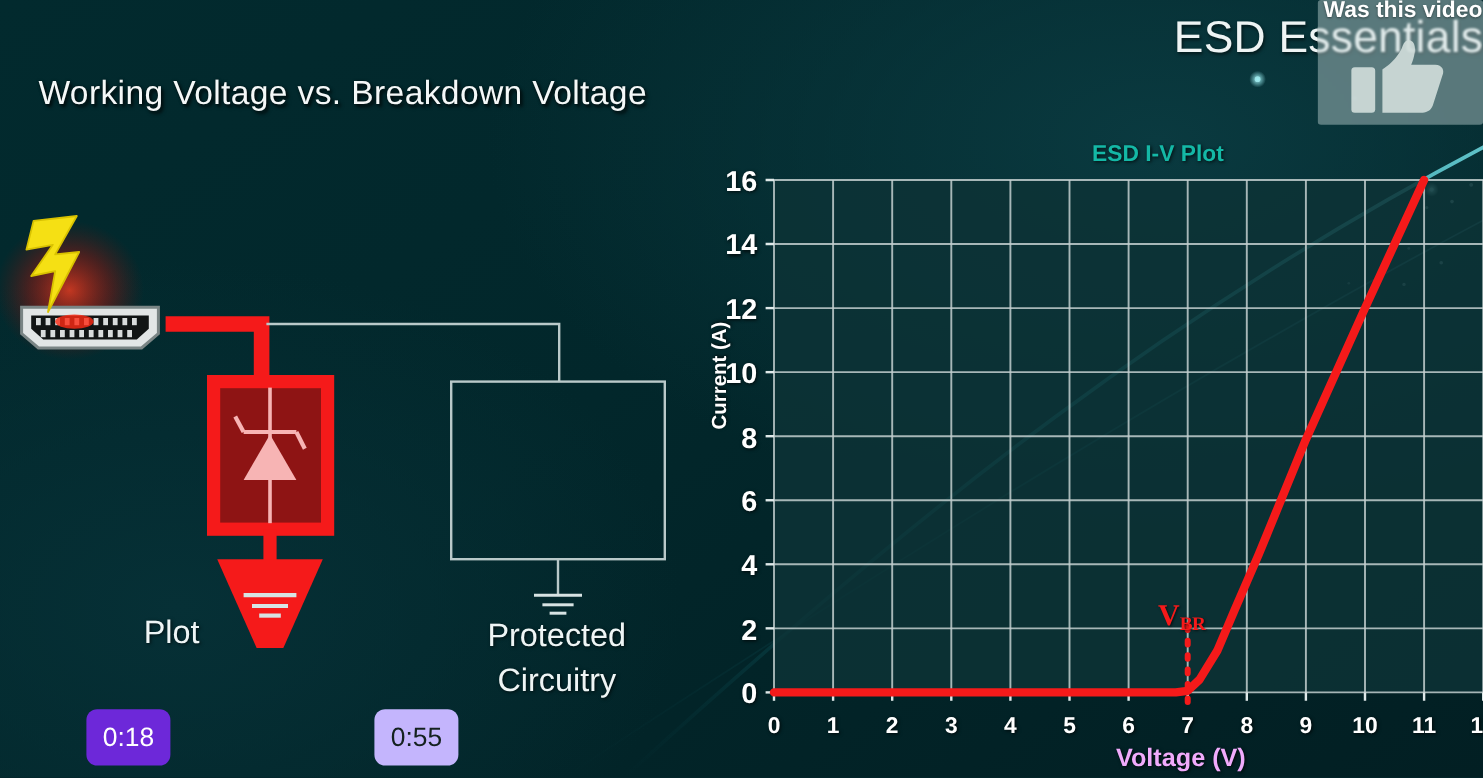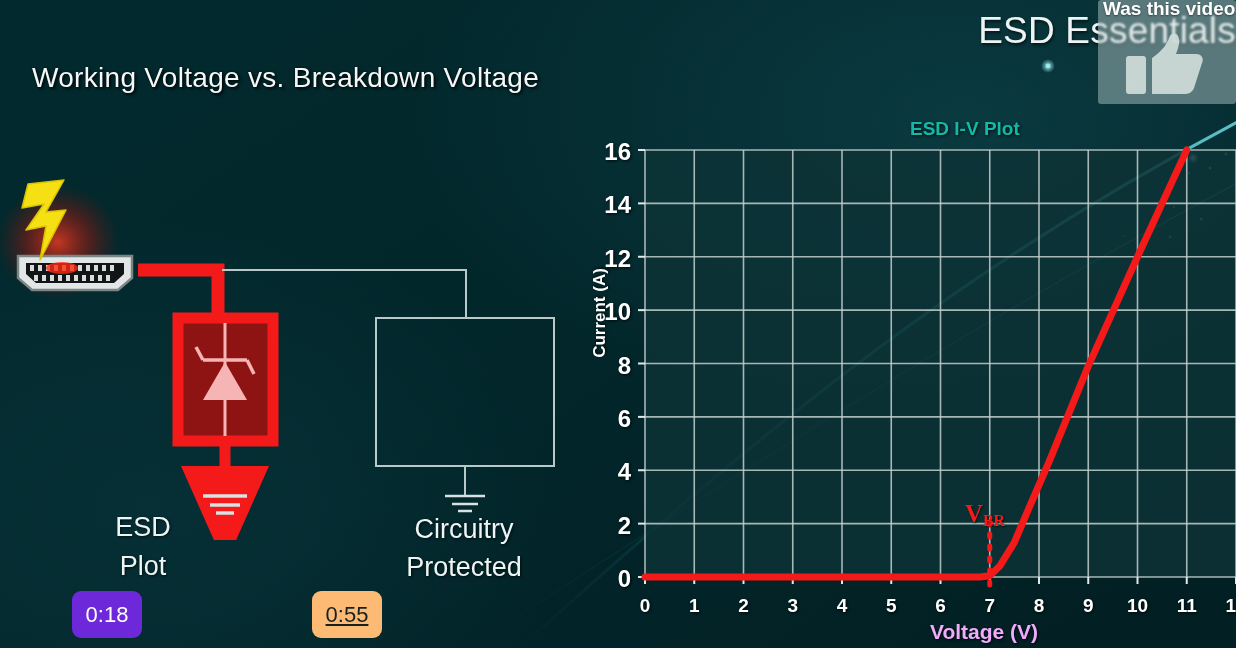--- a/index.html
+++ b/index.html
@@ -115,21 +115,21 @@
     border-radius:9px;
     display:flex; align-items:center; justify-content:center;
     font-size:22px;
   }
   #badge-current{
     left:72px; top:591px; width:70px; height:47px;
     background:#6d28d9; color:#ffffff;
   }
   #badge-total{
     left:312px; top:591px; width:70px; height:47px;
-    background:#fdba74; color:#14211f;text-decoration:underline;
+    background:#c4b5fd; color:#14211f;
   }
 </style>
 </head>
 <body>
 
 <div id="bg-layer"></div>
 <svg id="bg-swoosh" viewBox="0 0 1236 648" preserveAspectRatio="none">
   <defs>
     <linearGradient id="swooshGrad" x1="0" y1="1" x2="1" y2="0">
       <stop offset="0%" stop-color="#0e5f68" stop-opacity="0"></stop>
@@ -241,26 +241,25 @@
           <rect x="106" y="115" width="4" height="6"></rect>
       </g>
       <ellipse cx="62" cy="108" rx="16" ry="6" fill="#ff2a14" opacity=".8"></ellipse>
     </g>
 
     <g>
       <path d="M28,24 L64,20 L46,52 L66,50 L40,100 L46,66 L26,70 L44,44 L22,48 Z" fill="#f5e014" stroke="#d9c200" stroke-width="1.5" stroke-linejoin="round"></path>
     </g>
   </svg>
   <div id="esd-label">
-    <div>ESD</div>
     <div>Plot</div>
   </div>
   <div id="protected-label">
+    <div>Protected</div>
     <div>Circuitry</div>
-    <div>Protected</div>
   </div>
 </div>
 
 <div id="chart">
   <div id="chart-title">ESD I-V Plot</div>
   <svg id="plot" width="656" height="540" viewBox="0 0 656 540">
       <rect x="65" y="42" width="591" height="427" fill="#0d3236" opacity="0.85"></rect>
       <line x1="65" y1="42" x2="65" y2="469" stroke="#c3cfcf" stroke-width="1.6" opacity=".85"></line>
       <line x1="114.25" y1="42" x2="114.25" y2="469" stroke="#c3cfcf" stroke-width="1.6" opacity=".85"></line>
       <line x1="163.5" y1="42" x2="163.5" y2="469" stroke="#c3cfcf" stroke-width="1.6" opacity=".85"></line>

